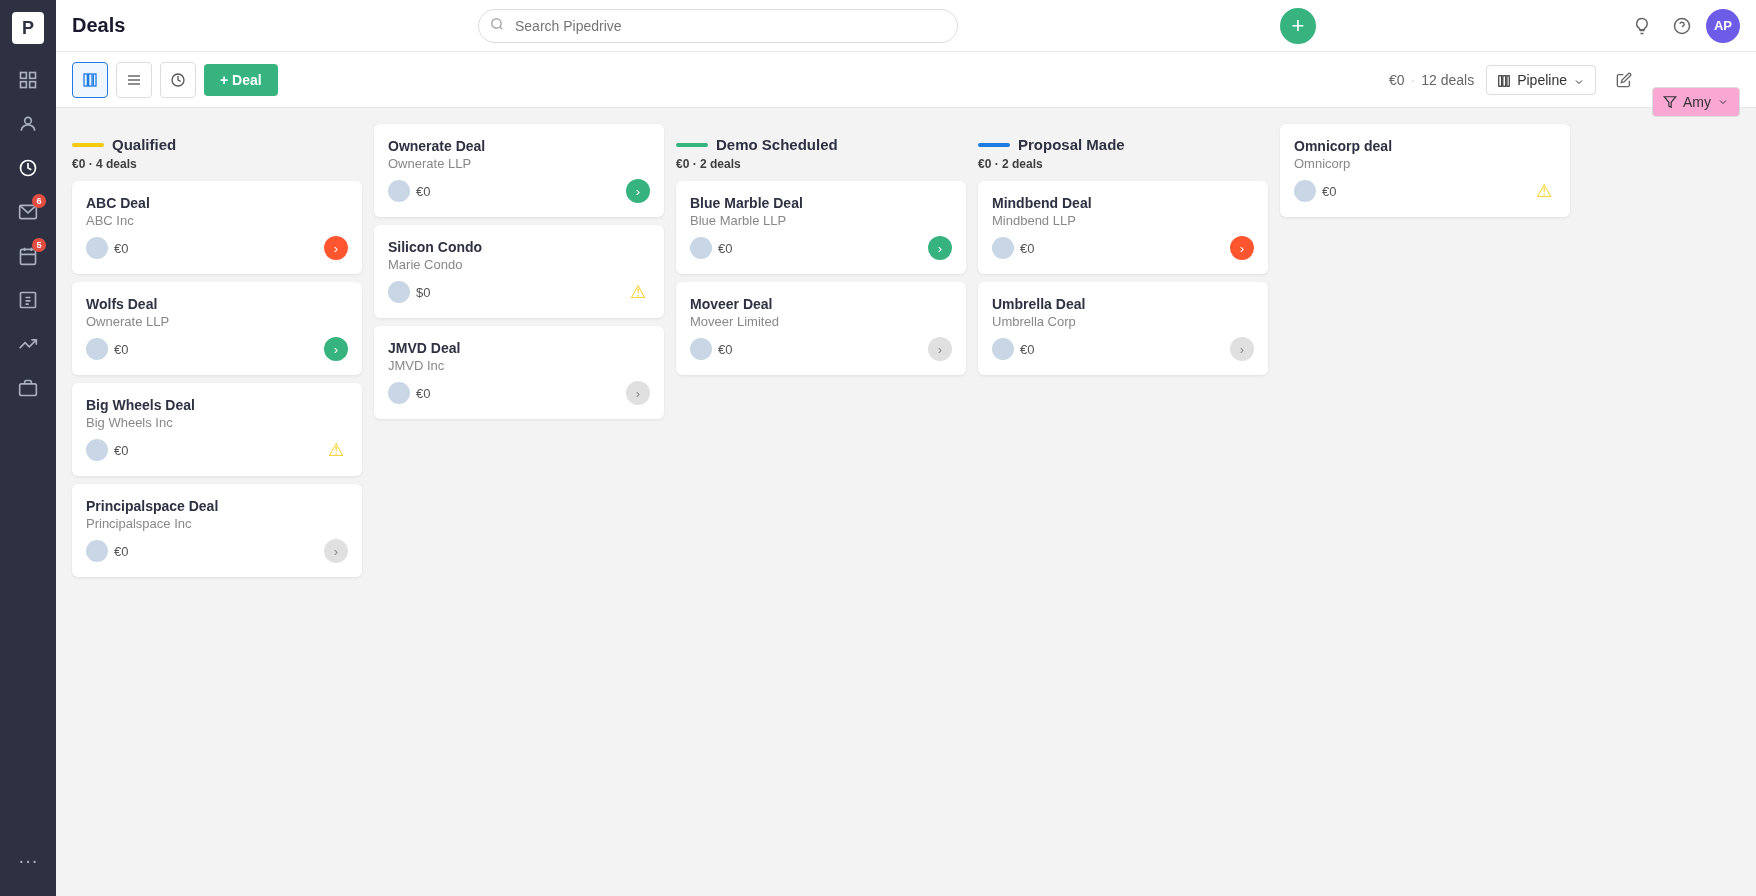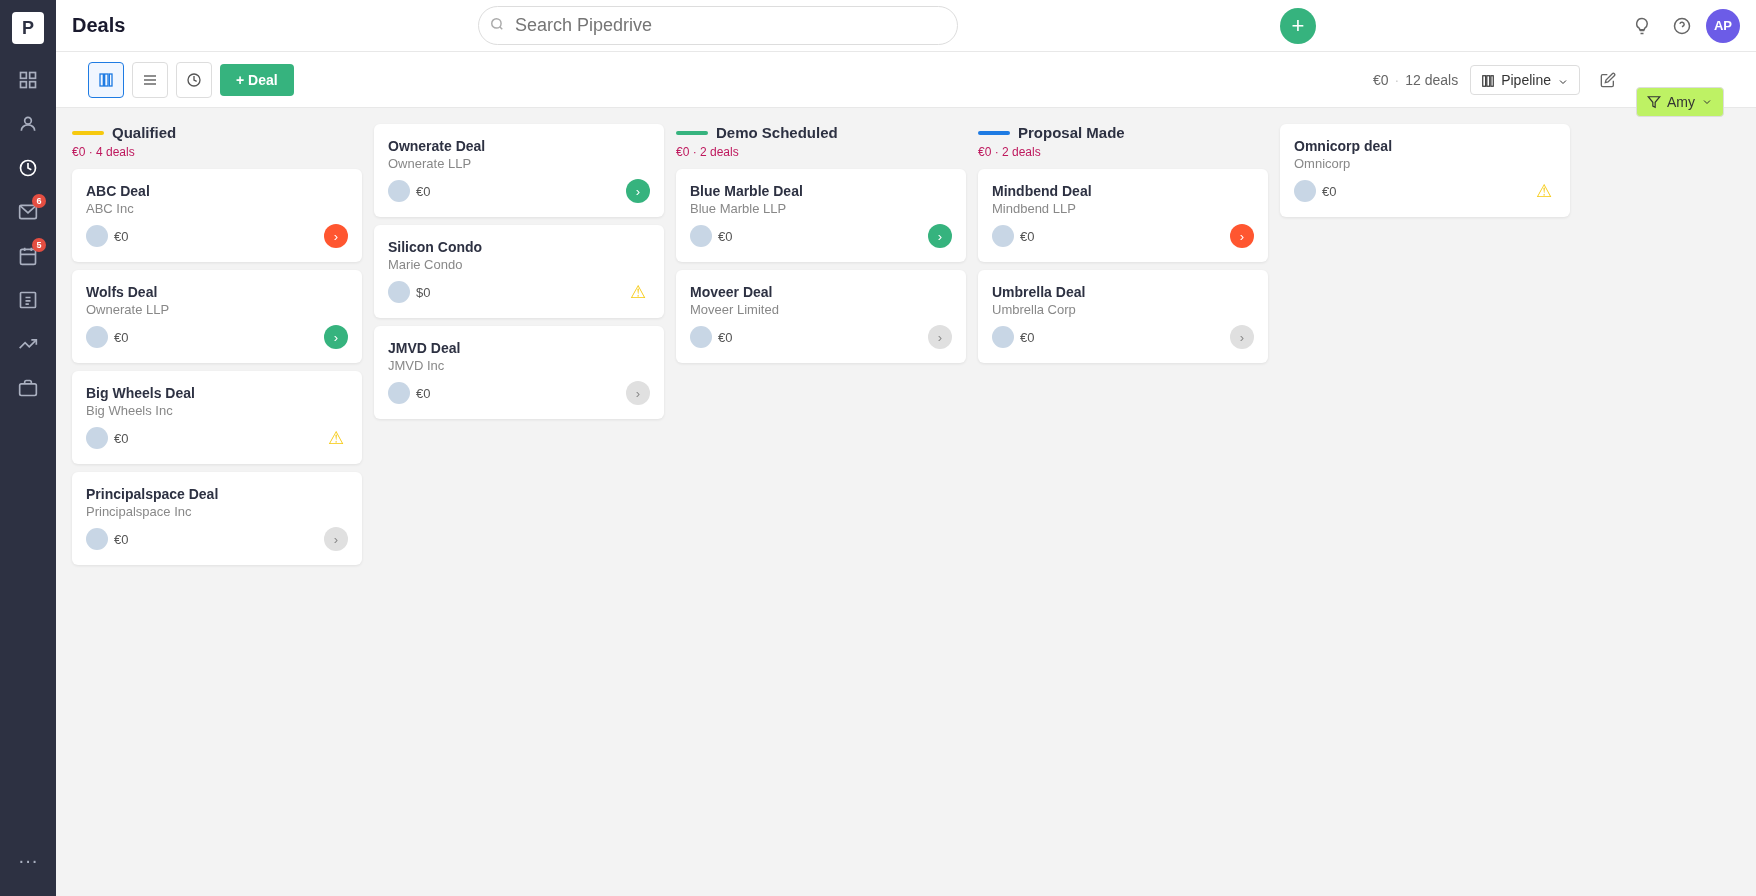--- a/index.html
+++ b/index.html
@@ -81,21 +81,21 @@
       max-width: 480px;
       margin: 0 auto;
       position: relative;
       display: flex; align-items: center;
     }
     .search-bar input {
       width: 100%;
       padding: 8px 16px 8px 36px;
       border: 1px solid #ddd;
       border-radius: 20px;
-      font-size: 18px;
+      font-size: 14px;
       color: #7f1d1d;
       outline: none;
       background: white;
     }
     .search-icon-wrap {
       position: absolute; left: 12px;
       color: #aaa; font-size: 14px;
     }
     .add-btn {
       width: 36px; height: 36px;
@@ -134,21 +134,21 @@
       cursor: pointer;
       border: none;
     }
 
     
     .toolbar {
       height: 56px;
       background: white;
       display: flex;
       align-items: center;
-      padding: 0 32px;
+      padding: 0 16px;
       border-bottom: 1px solid #e8e8e8;
       flex-shrink: 0;
       gap: 8px;
     }
     .view-btn {
       width: 36px; height: 36px;
       border: 1px solid #ddd;
       border-radius: 4px;
       display: flex; align-items: center; justify-content: center;
       cursor: pointer;
@@ -197,21 +197,21 @@
       border: none; background: none;
       cursor: pointer; color: #666; font-size: 16px;
       display: flex; align-items: center; justify-content: center;
     }
     .filter-btn {
       display: flex; align-items: center; gap: 6px;
       border: 1px solid #ddd;
       border-radius: 4px;
       padding: 6px 10px;
       cursor: pointer;
-      background: #bef264;
+      background: #f9a8d4;
       font-size: 14px;
       color: #333;
       margin-top: 45px;
     }
 
     
     .board {
       flex: 1;
       overflow-x: auto;
       overflow-y: hidden;
@@ -227,33 +227,35 @@
       display: flex;
       flex-direction: column;
       flex-shrink: 0;
     }
     .column-header {
       margin-bottom: 10px;
     }
     .column-title-row {
       display: flex; align-items: center; gap: 8px;
       margin-bottom: 4px;
+      margin-top: 12px;
     }
     .column-accent {
       width: 32px; height: 4px;
       border-radius: 2px;
     }
     .column-title {
       font-size: 15px;
       font-weight: 600;
       color: #2d3142;
     }
     .column-meta {
       font-size: 12px;
-      color: #be185d;
+      color: #404040;
+      font-weight: bold;
     }
 
     .deal-card {
       background: white;
       border-radius: 6px;
       padding: 14px;
       margin-bottom: 8px;
       box-shadow: 0 1px 3px rgba(0,0,0,0.08);
       cursor: pointer;
       position: relative;

